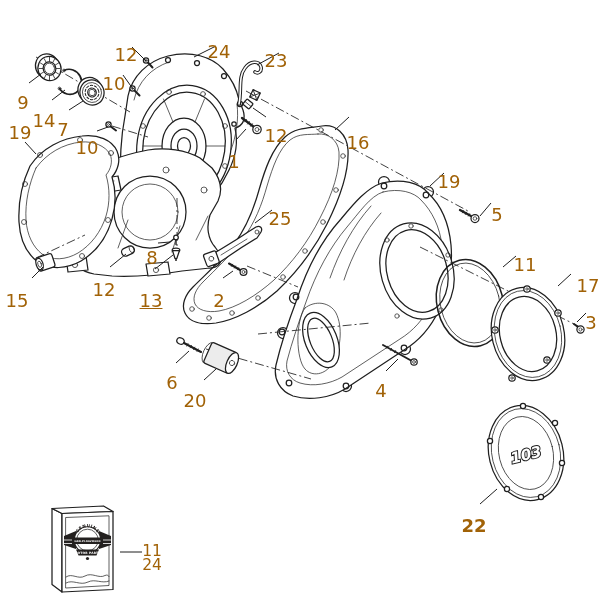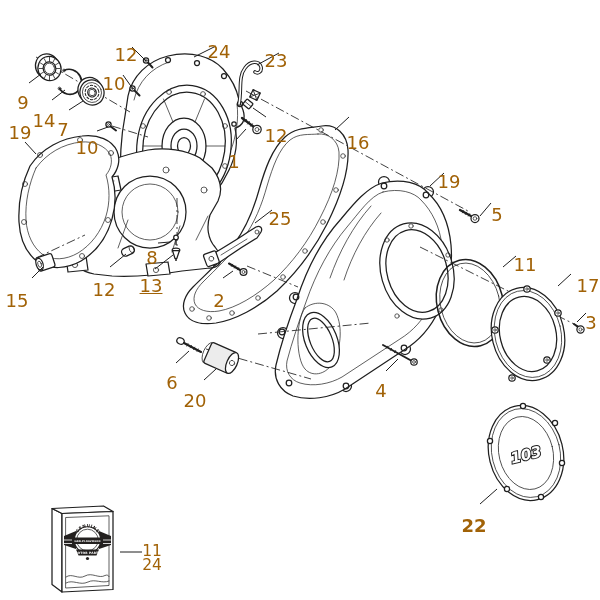--- a/index.html
+++ b/index.html
@@ -437,21 +437,21 @@
       <span class="callout" style="left: 20px; top: 118px;">19</span>
       <span class="callout" style="left: 87px; top: 133px;">10</span>
       <span class="callout" style="left: 358px; top: 128px;">16</span>
       <span class="callout" style="left: 449px; top: 167px;">19</span>
       <span class="callout" style="left: 497px; top: 200px;">5</span>
       <span class="callout" style="left: 280px; top: 204px;">25</span>
       <span class="callout" style="left: 525px; top: 250px;">11</span>
       <span class="callout" style="left: 588px; top: 271px;">17</span>
       <span class="callout" style="left: 591px; top: 308px;">3</span>
       <span class="callout" style="left: 152px; top: 243px;">8</span>
-      <span class="callout" style="left: 151px; top: 271px; text-decoration: underline;">13</span>
+      <span class="callout" style="left: 151px; top: 286px; text-decoration: underline;">13</span>
       <span class="callout" style="left: 104px; top: 275px;">12</span>
       <span class="callout" style="left: 17px; top: 286px;">15</span>
       <span class="callout" style="left: 219px; top: 286px;">2</span>
       <span class="callout" style="left: 172px; top: 368px;">6</span>
       <span class="callout" style="left: 195px; top: 386px;">20</span>
       <span class="callout" style="left: 381px; top: 376px;">4</span>
       <span class="callout" style="left: 474px; top: 511px; font-weight: bold;">22</span>
       <span class="callout" style="left: 152px; top: 537px; font-size: 15.5px;">11</span>
       <span class="callout" style="left: 152px; top: 551px; font-size: 15.5px;">24</span>
       <span class="callout" style="left: 152px; top: 590px; font-size: 14px;">26</span>

